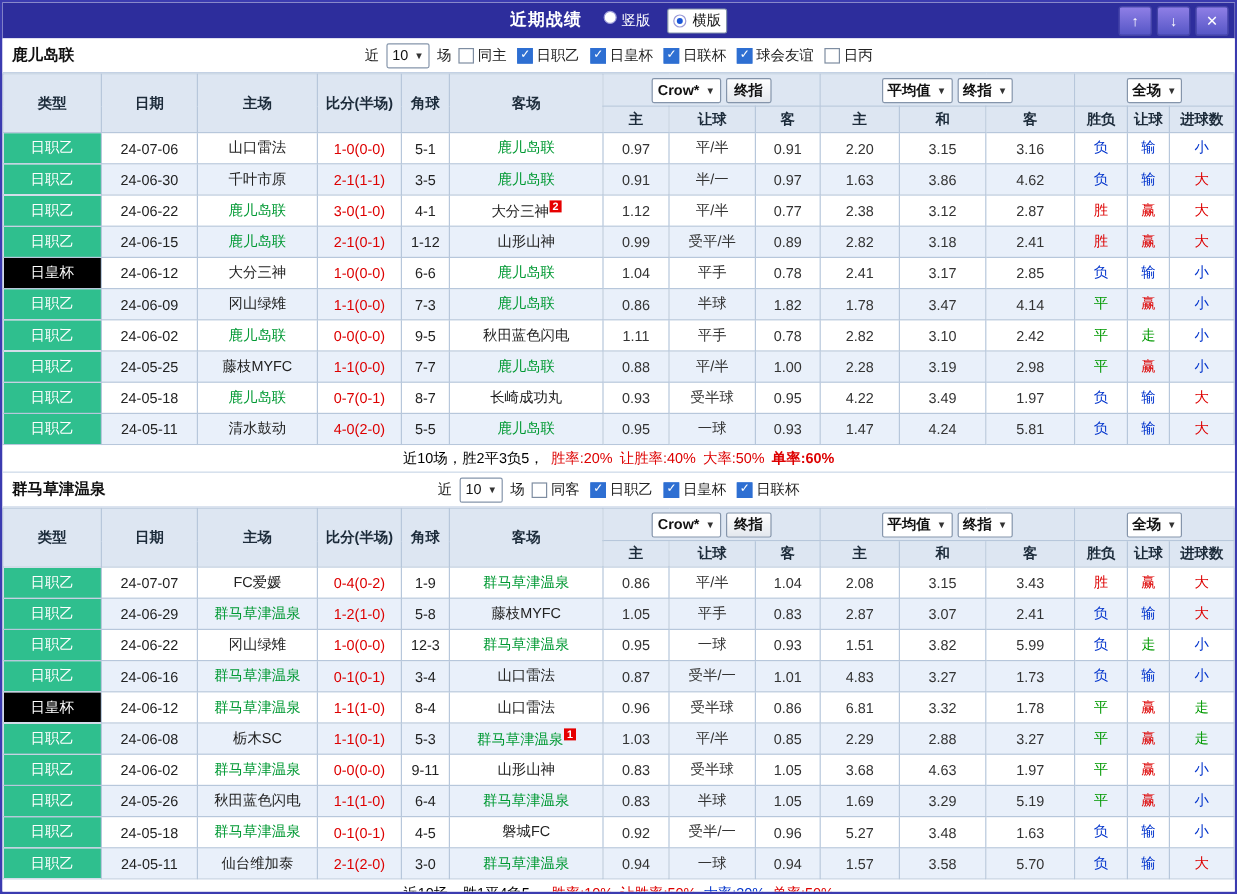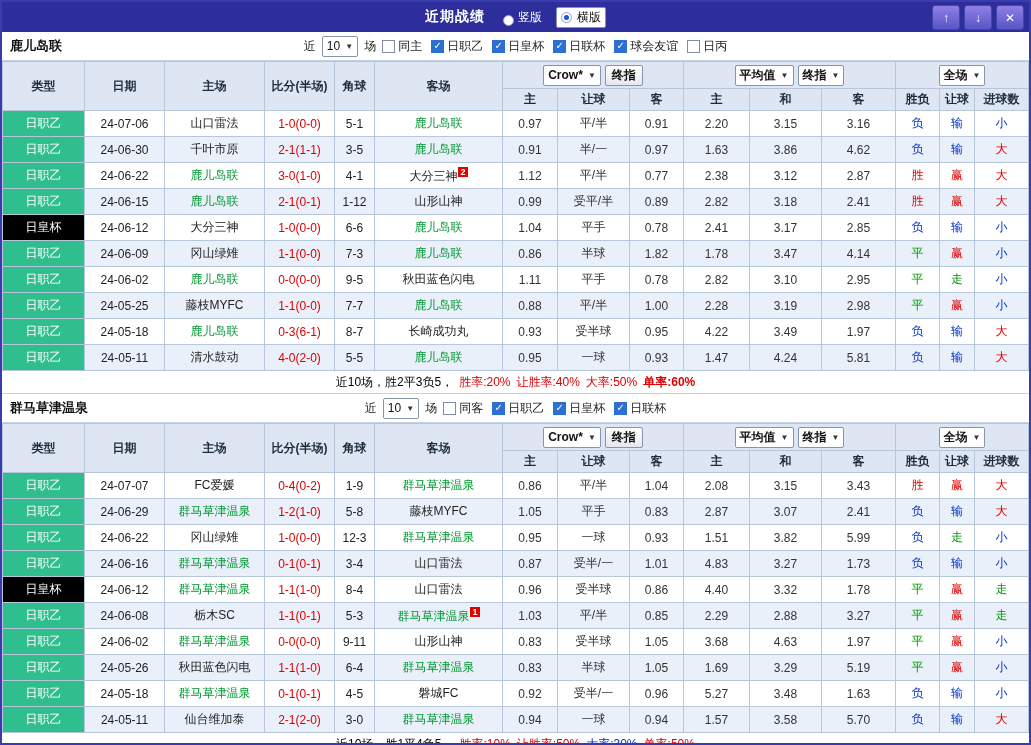--- a/index.html
+++ b/index.html
@@ -5,21 +5,21 @@
   html,body{margin:0;padding:0;}
   body{width:1031px;height:745px;overflow:hidden;background:#fff;
        font-family:"Liberation Sans","DejaVu Sans",sans-serif;}
   .frame{width:1031px;height:745px;box-sizing:border-box;border:2px solid #3b3bb0;
          overflow:hidden;background:#fff;}
   .titlebar{height:30px;background:#2d2d9c;position:relative;display:flex;
             align-items:center;justify-content:center;color:#fff;}
   .title-group{display:flex;align-items:center;gap:18px;}
   .window-title{font-size:14px;font-weight:bold;letter-spacing:1px;}
   .radio-group{display:flex;align-items:center;gap:14px;font-size:12px;}
-  .radio{display:inline-flex;align-items:flex-end;gap:4px;cursor:pointer;}
+  .radio{display:inline-flex;align-items:flex-start;gap:4px;cursor:pointer;}
   .rdot{width:11px;height:11px;border-radius:50%;background:#fff;border:1px solid #9a9ad8;
         position:relative;display:inline-block;box-sizing:border-box;}
   .radio.sel .rdot::after{content:"";position:absolute;left:2px;top:2px;width:5px;height:5px;
         border-radius:50%;background:#1a56d6;}
   .win-buttons{position:absolute;right:5px;top:3px;display:flex;gap:4px;}
   .win-btn{width:26px;height:23px;border-radius:3px;border:1px solid #4545a8;color:#fff;
         background:linear-gradient(#8f7fe6,#5656c6);font-size:12px;display:flex;
         align-items:center;justify-content:center;cursor:pointer;}
   .section-bar{height:28px;background:#fff;border-bottom:1px solid #c3d1e4;position:relative;
         display:flex;align-items:center;justify-content:center;}
@@ -298,21 +298,21 @@
     <td class="c-date">24-06-02</td>
     <td class="c-home"><span style="color: rgb(0, 153, 51);">鹿儿岛联</span></td>
     <td class="c-score">0-0(0-0)</td>
     <td class="c-corner">9-5</td>
     <td class="c-away"><span>秋田蓝色闪电</span></td>
     <td class="c-odd">1.11</td>
     <td class="c-odd">平手</td>
     <td class="c-odd">0.78</td>
     <td class="c-odd">2.82</td>
     <td class="c-odd">3.10</td>
-    <td class="c-odd">2.95</td>
+    <td class="c-odd">2.42</td>
     <td class="c-res" style="color: rgb(0, 153, 0);">平</td>
     <td class="c-res" style="color: rgb(0, 153, 0);">走</td>
     <td class="c-res" style="color: rgb(0, 51, 204);">小</td>
   </tr>
 
   <tr class="alt">
     <td class="c-type" style="background: rgb(47, 191, 142);">日职乙</td>
     <td class="c-date">24-05-25</td>
     <td class="c-home"><span>藤枝MYFC</span></td>
     <td class="c-score">1-1(0-0)</td>
@@ -326,21 +326,21 @@
     <td class="c-odd">2.98</td>
     <td class="c-res" style="color: rgb(0, 153, 0);">平</td>
     <td class="c-res" style="color: rgb(221, 0, 0);">赢</td>
     <td class="c-res" style="color: rgb(0, 51, 204);">小</td>
   </tr>
 
   <tr>
     <td class="c-type" style="background: rgb(47, 191, 142);">日职乙</td>
     <td class="c-date">24-05-18</td>
     <td class="c-home"><span style="color: rgb(0, 153, 51);">鹿儿岛联</span></td>
-    <td class="c-score">0-3(6-1)</td>
+    <td class="c-score">0-7(0-1)</td>
     <td class="c-corner">8-7</td>
     <td class="c-away"><span>长崎成功丸</span></td>
     <td class="c-odd">0.93</td>
     <td class="c-odd">受半球</td>
     <td class="c-odd">0.95</td>
     <td class="c-odd">4.22</td>
     <td class="c-odd">3.49</td>
     <td class="c-odd">1.97</td>
     <td class="c-res" style="color: rgb(0, 51, 204);">负</td>
     <td class="c-res" style="color: rgb(0, 51, 204);">输</td>
@@ -547,21 +547,21 @@
   <tr>
     <td class="c-type" style="background: rgb(0, 0, 0);">日皇杯</td>
     <td class="c-date">24-06-12</td>
     <td class="c-home"><span style="color: rgb(0, 153, 51);">群马草津温泉</span></td>
     <td class="c-score">1-1(1-0)</td>
     <td class="c-corner">8-4</td>
     <td class="c-away"><span>山口雷法</span></td>
     <td class="c-odd">0.96</td>
     <td class="c-odd">受半球</td>
     <td class="c-odd">0.86</td>
-    <td class="c-odd">4.40</td>
+    <td class="c-odd">6.81</td>
     <td class="c-odd">3.32</td>
     <td class="c-odd">1.78</td>
     <td class="c-res" style="color: rgb(0, 153, 0);">平</td>
     <td class="c-res" style="color: rgb(221, 0, 0);">赢</td>
     <td class="c-res" style="color: rgb(0, 153, 0);">走</td>
   </tr>
 
   <tr class="alt">
     <td class="c-type" style="background: rgb(47, 191, 142);">日职乙</td>
     <td class="c-date">24-06-08</td>

